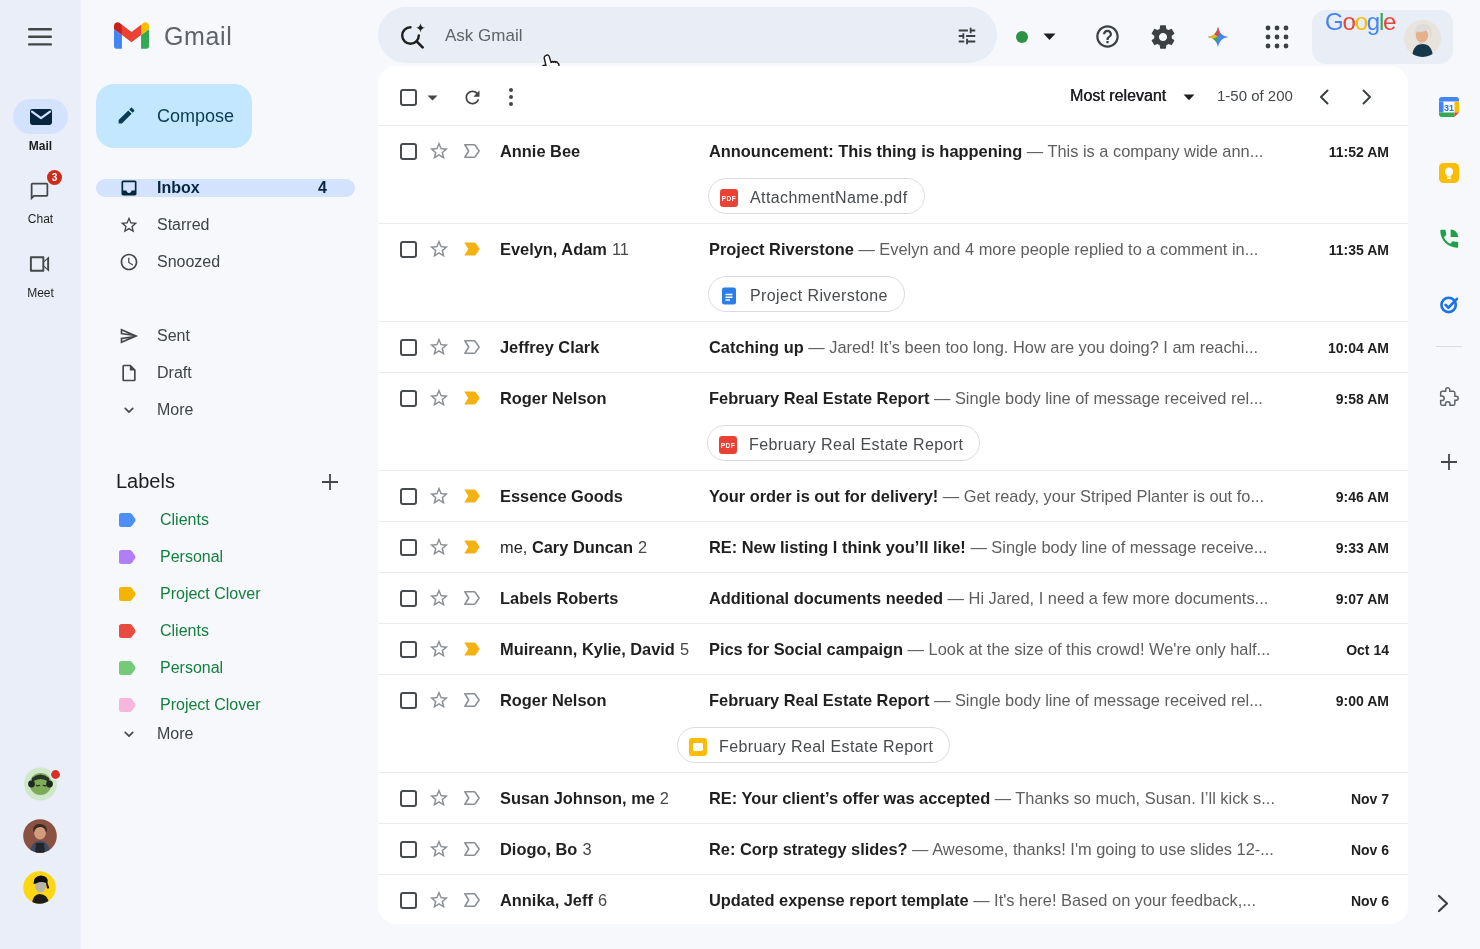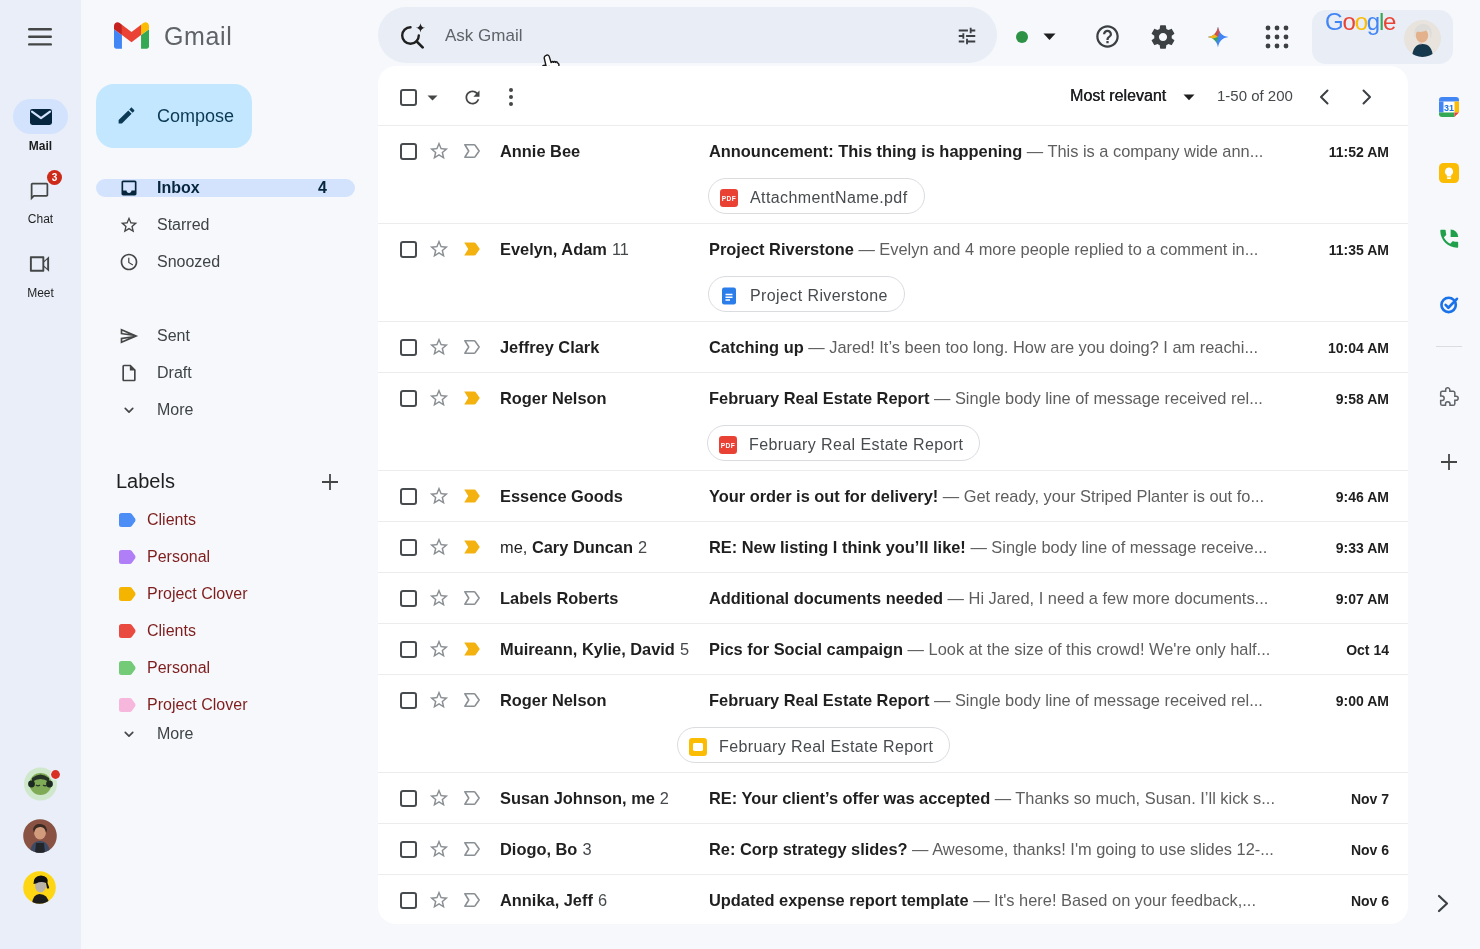--- a/index.html
+++ b/index.html
@@ -9,21 +9,21 @@
 
 #rail { position:absolute; left:0; top:0; width:81px; height:949px; background:#e9eef8; }
 .railtxt { position:absolute; width:81px; text-align:center; font-size:12px; color:#1f1f1f; }
 
 #nav { position:absolute; left:81px; top:0; width:297px; height:949px; }
 .navitem { position:absolute; left:15px; width:259px; height:18px; border-radius:17px; display:flex; align-items:center; }
 .navitem .ic { width:20px; height:20px; margin-left:23px; flex:none; }
 .navitem .lbl { margin-left:18px; font-size:16px; color:#3f4346; white-space:nowrap; }
 .labitem { position:absolute; left:15px; width:259px; height:33px; display:flex; align-items:center; }
 .labitem .tag { margin-left:23px; flex:none; }
-.labitem .lbl { margin-left:9px; font-size:16px; color:#7f1d1d; white-space:nowrap; }
+.labitem .lbl { margin-left:22px; font-size:16px; color:#15803d; white-space:nowrap; }
 
 #card { position:absolute; left:378px; top:66px; width:1030px; height:858px; background:#fff; border-radius:18px; }
 .mailrow { position:absolute; left:0; width:1030px; border-top:1px solid #ececec; }
 .cb { position:absolute; left:22px; top:17px; width:17px; height:17px; border:2px solid #474b4e; border-radius:3px; }
 .starw { position:absolute; left:50px; top:14px; width:22px; height:22px; }
 .impw { position:absolute; left:83px; top:14px; width:22px; height:22px; }
 .sender { position:absolute; left:122px; top:0; height:51px; display:flex; align-items:center; font-size:16.4px; font-weight:bold; color:#1f1f1f; white-space:nowrap; }
 .sender .cnt { font-weight:normal; color:#45494c; margin-left:5px; }
 .sender .nrm { font-weight:normal; color:#1f1f1f; }
 .subj { position:absolute; left:331px; right:100px; top:0; height:51px; display:flex; align-items:center; font-size:16.4px; font-weight:bold; color:#1f1f1f; white-space:nowrap; overflow:hidden; }

